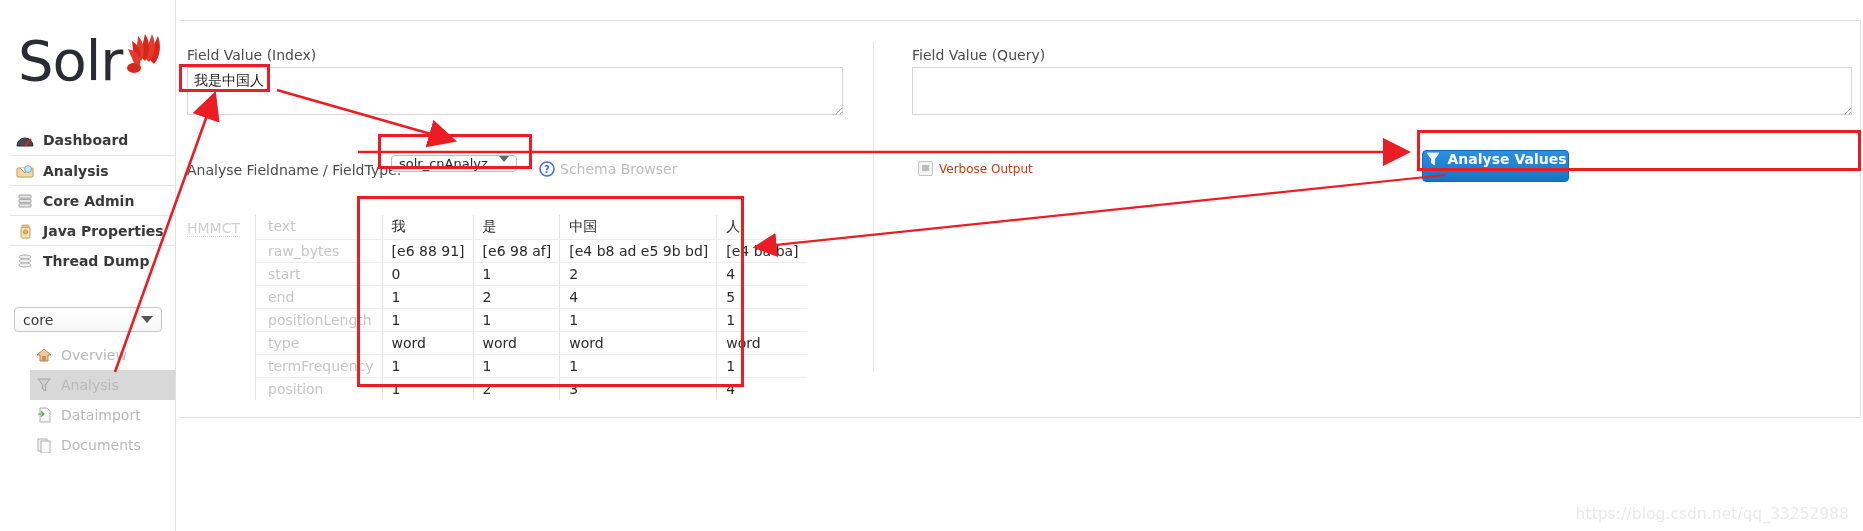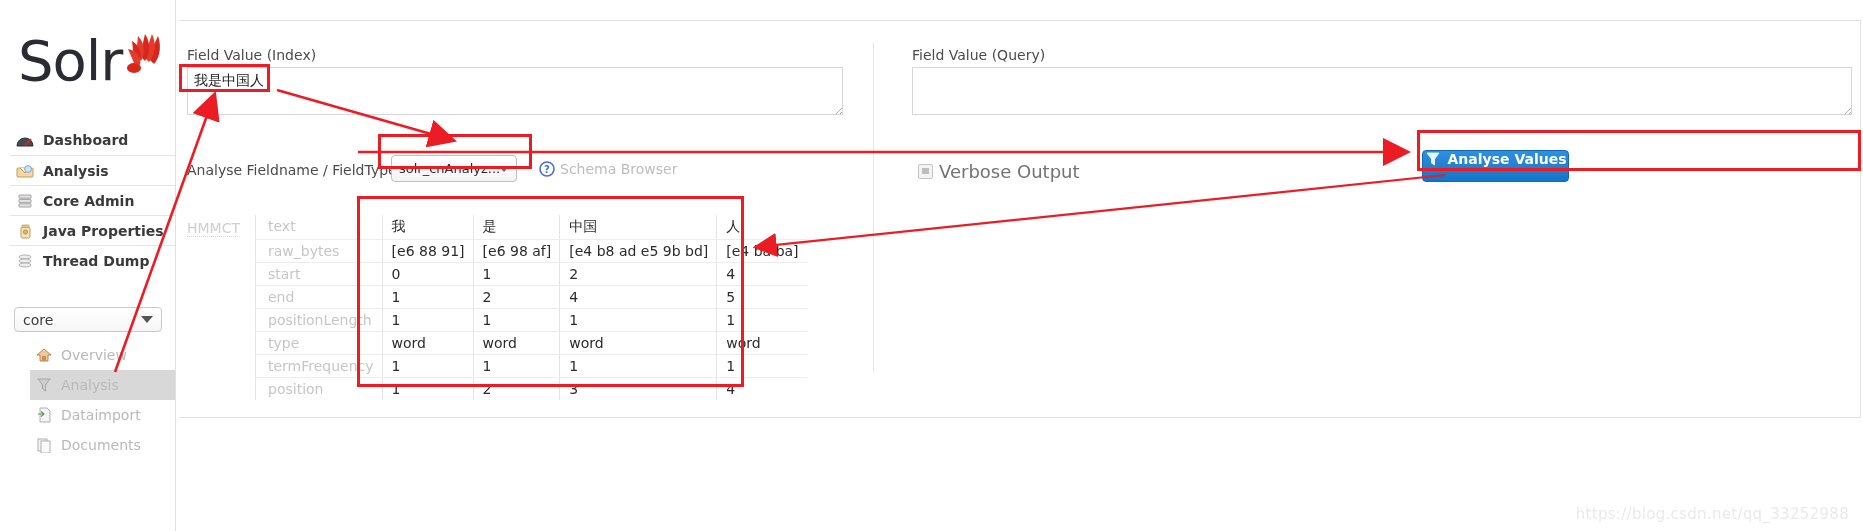--- a/index.html
+++ b/index.html
@@ -206,26 +206,25 @@
     top: 141px;
     font-size: 14px;
     color: #4b4b4b;
     font-family: "DejaVu Sans", sans-serif;
   }
   #fieldtype-select {
     position: absolute;
     left: 212px;
     top: 134px;
     width: 126px;
-    height: 27px;
+    height: 17px;
     border: 1px solid #c0c0c0;
     border-radius: 4px;
     background: linear-gradient(#ffffff, #f3f3f3);
     display: flex;
-    align-items: center;
     padding: 0 7px;
     box-sizing: border-box;
     cursor: pointer;
   }
   #fieldtype-select .ft-label {
     flex: 1;
     font-size: 13px;
     color: #2b2b2b;
     font-family: "DejaVu Sans", sans-serif;
     white-space: nowrap;
@@ -273,22 +272,22 @@
     position: relative;
   }
   #verbose-output .vbox::after {
     content: "";
     position: absolute;
     left: 3px; top: 3px;
     width: 7px; height: 6px;
     background: #bdbdbd;
   }
   #verbose-output .vo-label {
-    font-size: 18px;
-    color: #737373;
+    font-size: 12px;
+    color: #c2410c;
     font-family: "DejaVu Sans", sans-serif;
   }
 
   
   #analyse-values-btn {
     position: absolute;
     left: 1243px;
     top: 129px;
     width: 147px;
     height: 32px;

